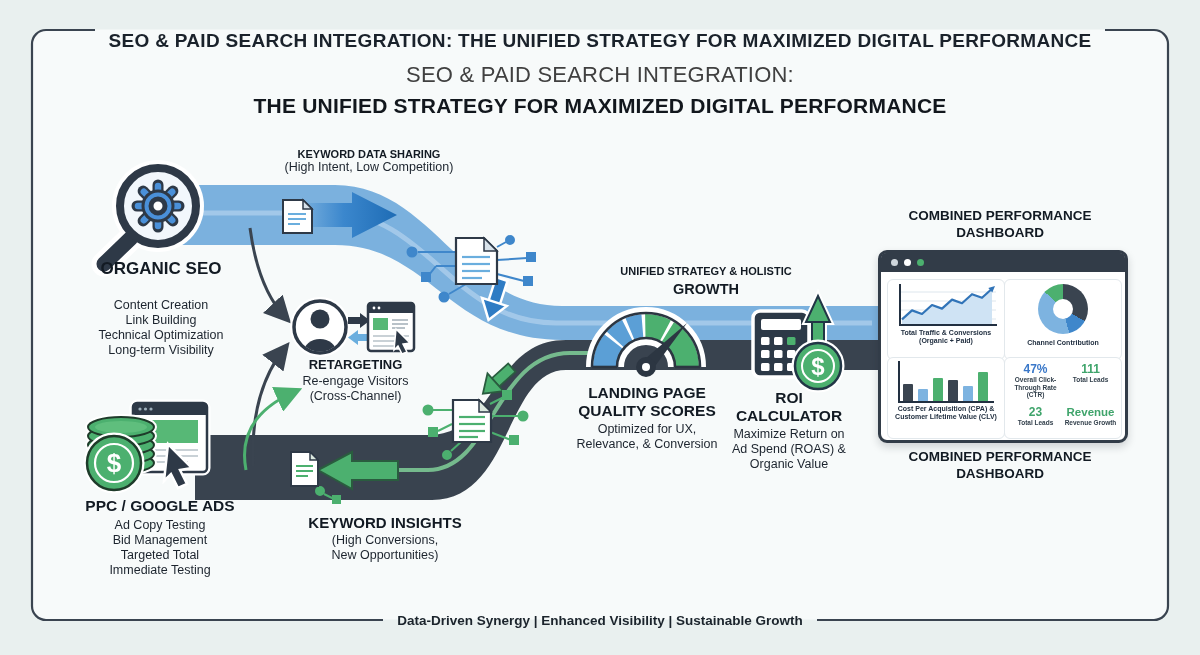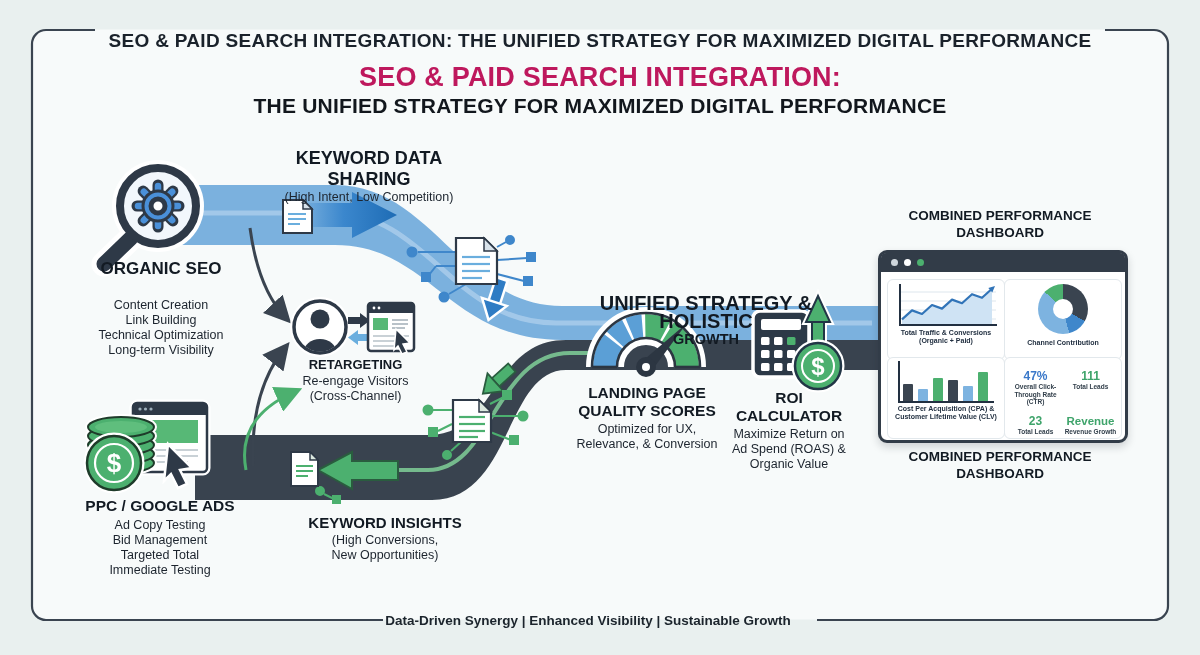--- a/index.html
+++ b/index.html
@@ -1,21 +1,21 @@
 <!DOCTYPE html>
 <html><head>
 <meta charset="utf-8">
 <style>
   html,body{margin:0;padding:0;background:#dfe7e6;}
   .stage{position:relative;width:1200px;height:655px;background:#e9f0ef;overflow:hidden;
          font-family:"Liberation Sans",sans-serif;}
   .stage svg.bg{position:absolute;left:0;top:0;}
   .t{position:absolute;text-align:center;}
   .outer-title{font-size:19px;font-weight:800;color:#1a222b;letter-spacing:.3px;}
-  .main1{font-size:27px;font-weight:700;color:#be185d;letter-spacing:.2px;}
+  .main1{font-size:22px;font-weight:400;color:#404040;letter-spacing:.2px;}
   .main2{font-size:21px;font-weight:800;color:#12171d;letter-spacing:.2px;}
   .nb{position:absolute;text-align:center;color:#1c242e;}
   .nb .hd{font-weight:800;color:#121a23;}
   .nb .ln{font-size:12.5px;line-height:15px;font-weight:500;}
   .footer{font-size:13.5px;font-weight:700;color:#1b242c;}
   
   .dash{position:absolute;left:878px;top:250px;width:244px;height:187px;background:#fff;
         border:3px solid #323c48;border-radius:9px;box-shadow:0 4px 8px rgba(20,30,40,.18);}
   .dash-header{height:19px;background:#323c48;border-radius:5px 5px 0 0;display:flex;align-items:center;gap:6px;padding-left:10px;}
   .dot{width:7px;height:7px;border-radius:50%;}
@@ -27,21 +27,21 @@
   .card-tr{left:123px;top:26px;width:112px;height:74px;}
   .card-bl{left:6px;top:104px;width:112px;height:75px;}
   .card-br{left:123px;top:104px;width:112px;height:75px;}
   .donut{width:50px;height:50px;border-radius:50%;position:relative;margin-top:1px;}
   .donut::after{content:"";position:absolute;left:15px;top:15px;width:20px;height:20px;border-radius:50%;background:#fff;}
   .bars{width:96px;height:42px;display:flex;align-items:flex-end;gap:5px;
         border-left:2px solid #223041;border-bottom:2px solid #223041;padding:0 3px;box-sizing:border-box;}
   .bars div{width:10px;border-radius:1px 1px 0 0;}
   .stats{display:grid;grid-template-columns:1fr 1fr;width:108px;height:70px;column-gap:2px;}
   .stat{ text-align:center;}
-  .stat .v{font-size:12px;font-weight:800;line-height:13px;margin-top:9px;}
+  .stat .v{font-size:12px;font-weight:800;line-height:13px;margin-top:2px;}
   .stat .l{font-size:6.5px;font-weight:700;color:#33404c;line-height:7.5px;}
   .stat:nth-child(4) .v{font-size:11.5px;}
 </style>
 </head>
 <body>
 
 <div class="stage">
 
 <svg class="bg" width="1200" height="655" viewBox="0 0 1200 655">
   <defs>
@@ -308,21 +308,21 @@
     </g>
     <polygon points="168,444 192,468 180,470 187,484 178,488 171,474 164,481" fill="#2e3947" stroke="#ffffff" stroke-width="2.5"></polygon>
   </g>
 </svg>
 
 <div class="t outer-title" style="left:100px;top:30px;width:1000px;">SEO &amp; PAID SEARCH INTEGRATION: THE UNIFIED STRATEGY FOR MAXIMIZED DIGITAL PERFORMANCE</div>
 <div class="t main1" style="left:250px;top:62px;width:700px;">SEO &amp; PAID SEARCH INTEGRATION:</div>
 <div class="t main2" style="left:200px;top:94px;width:800px;">THE UNIFIED STRATEGY FOR MAXIMIZED DIGITAL PERFORMANCE</div>
 
 <div class="nb" style="left:254px;top:148px;width:230px;">
-  <div class="hd" style="font-size:18px;">KEYWORD DATA SHARING</div>
+  <div class="hd" style="font-size:11px;">KEYWORD DATA SHARING</div>
   <div class="ln">(High Intent, Low Competition)</div>
 </div>
 
 <div class="nb" style="left:72px;top:259px;width:178px;">
   <div class="hd" style="font-size:17px;margin-bottom:19px;">ORGANIC SEO</div>
   <div class="ln">Content Creation</div>
   <div class="ln">Link Building</div>
   <div class="ln">Technical Optimization</div>
   <div class="ln">Long-term Visibility</div>
 </div>
@@ -341,21 +341,21 @@
   <div class="ln">Immediate Testing</div>
 </div>
 
 <div class="nb" style="left:295px;top:506px;width:180px;margin-top:8px;">
   <div class="hd" style="font-size:15px;margin-bottom:2px;">KEYWORD INSIGHTS</div>
   <div class="ln">(High Conversions,</div>
   <div class="ln">New Opportunities)</div>
 </div>
 
 <div class="nb" style="left:588px;top:262px;width:236px;">
-  <div class="hd" style="font-size:20px;line-height:18px;margin-top:32px;">UNIFIED STRATEGY &amp; HOLISTIC</div>
+  <div class="hd" style="font-size:11px;line-height:18px;">UNIFIED STRATEGY &amp; HOLISTIC</div>
   <div class="hd" style="font-size:14.5px;line-height:18px;">GROWTH</div>
 </div>
 
 <div class="nb" style="left:568px;top:384px;width:158px;">
   <div class="hd" style="font-size:15.5px;line-height:18px;">LANDING PAGE</div>
   <div class="hd" style="font-size:15.5px;line-height:18px;margin-bottom:2px;">QUALITY SCORES</div>
   <div class="ln">Optimized for UX,</div>
   <div class="ln">Relevance, &amp; Conversion</div>
 </div>
 
@@ -369,21 +369,21 @@
 
 <div class="nb" style="left:899px;top:207px;width:202px;">
   <div class="hd" style="font-size:13.5px;line-height:17px;">COMBINED PERFORMANCE</div>
   <div class="hd" style="font-size:13.5px;line-height:17px;">DASHBOARD</div>
 </div>
 <div class="nb" style="left:899px;top:448px;width:202px;">
   <div class="hd" style="font-size:13.5px;line-height:17px;">COMBINED PERFORMANCE</div>
   <div class="hd" style="font-size:13.5px;line-height:17px;">DASHBOARD</div>
 </div>
 
-<div class="t footer" style="left:368px;top:613px;width:440px;">Data-Driven Synergy | Enhanced Visibility | Sustainable Growth</div>
+<div class="t footer" style="left:380px;top:613px;width:440px;">Data-Driven Synergy | Enhanced Visibility | Sustainable Growth</div>
 
 <div class="dash">
   <div class="dash-header">
     <span class="dot d1"></span>
     <span class="dot d2"></span>
     <span class="dot d3"></span>
   </div>
 
   <div class="card card-tl">
     <svg width="104" height="44" viewBox="0 0 104 44">

